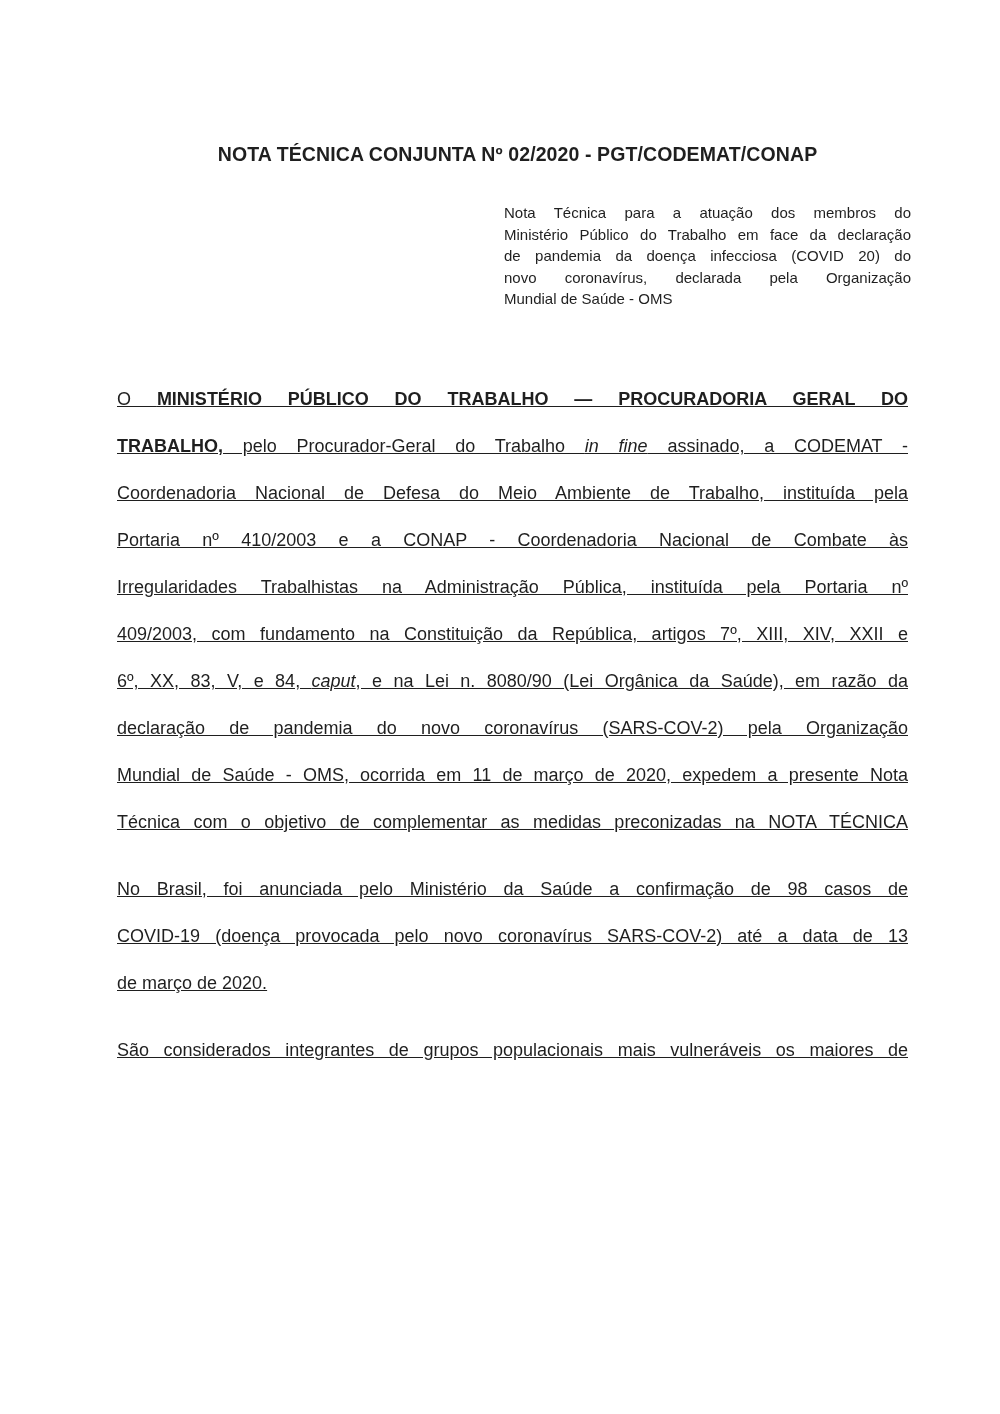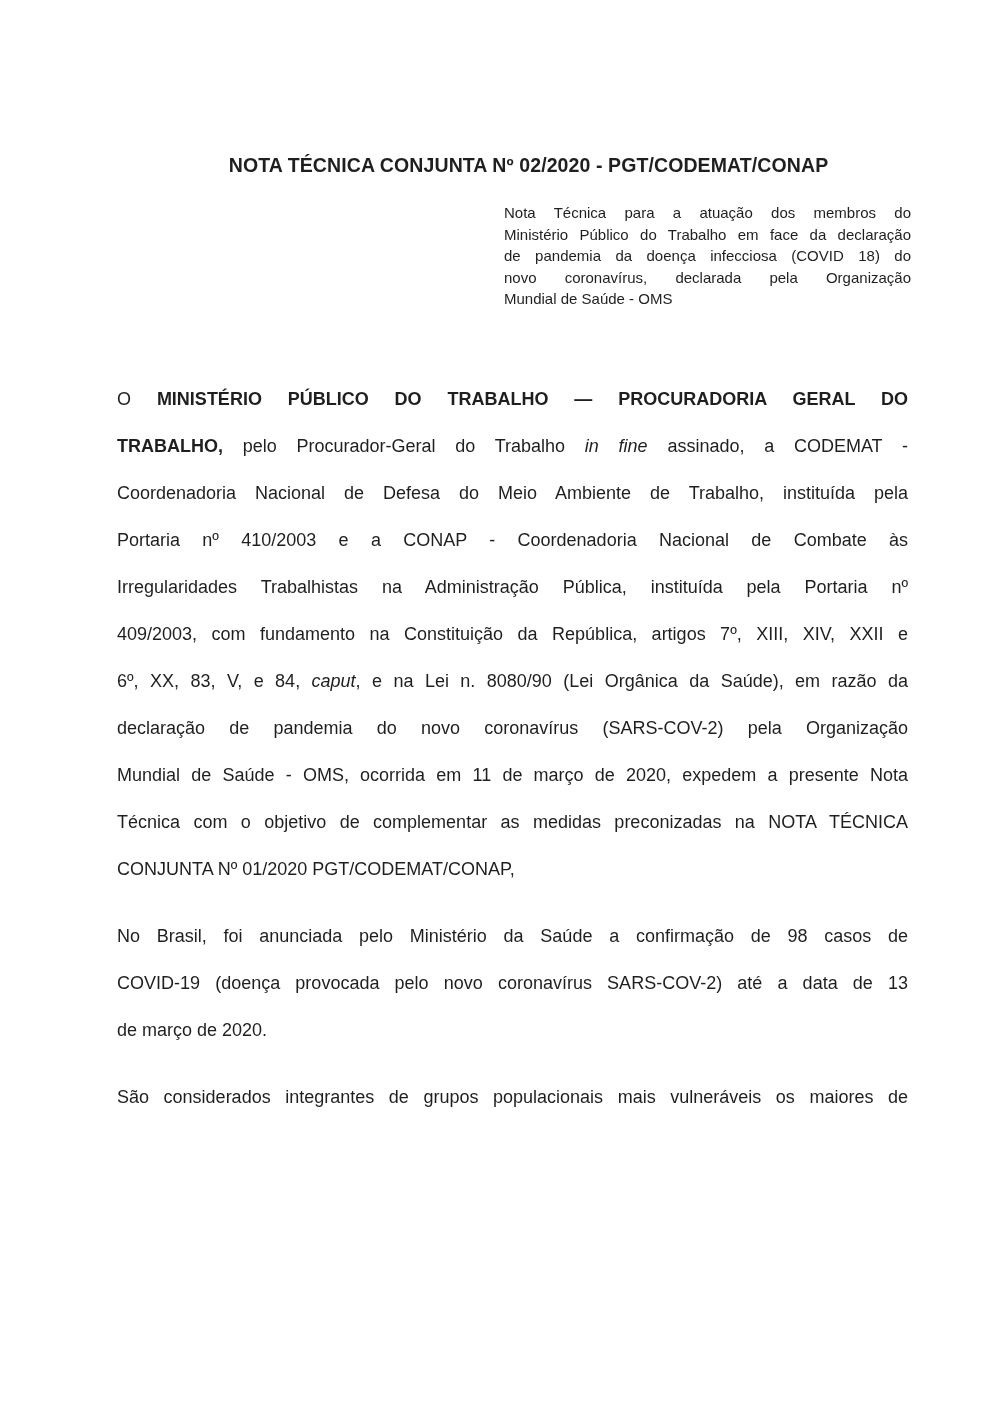--- a/index.html
+++ b/index.html
@@ -10,21 +10,21 @@
     background: #ffffff;
     font-family: "Liberation Sans", "DejaVu Sans", sans-serif;
     color: #1f1f1f;
     overflow: hidden;
   }
   .doc-title {
     position: absolute;
     left: 117px;
     top: 138px;
     width: 791px;
-    margin: 16px;
+    margin: 5px;
     text-align: center;
     font-size: 19.5px;
     font-weight: bold;
     letter-spacing: 0.1px;
     white-space: nowrap;
   }
   .epigraph {
     position: absolute;
     left: 504px;
     top: 202px;
@@ -32,56 +32,56 @@
     font-size: 15px;
     line-height: 21.5px;
   }
   .doc-body {
     position: absolute;
     left: 117px;
     top: 376px;
     width: 791px;
     font-size: 18px;
     line-height: 47px;
+    text-decoration: underline;
   }
   .para { margin: 0 0 20px 0; }
   .jl { text-align: justify; text-align-last: justify; text-justify: inter-word; }
   .ll { text-align: right; text-align-last: left; }
   .b { font-weight: bold; }
   .i { font-style: italic; margin-top: 40px; }
 </style>
 </head>
 <body>
 
 <div class="sheet">
 
   <h1 class="doc-title">NOTA TÉCNICA CONJUNTA Nº 02/2020 - PGT/CODEMAT/CONAP</h1>
 
   <div class="epigraph">
     <div class="jl">Nota Técnica para a atuação dos membros do</div>
     <div class="jl">Ministério Público do Trabalho em face da declaração</div>
-    <div class="jl">de pandemia da doença infecciosa (COVID 18) do</div>
+    <div class="jl">de pandemia da doença infecciosa (COVID 20) do</div>
     <div class="jl">novo coronavírus, declarada pela Organização</div>
     <div class="ll">Mundial de Saúde - OMS</div>
   </div>
 
   <div class="doc-body">
 
     <div class="para">
       <div class="jl"><span>O </span><span class="b">MINISTÉRIO PÚBLICO DO TRABALHO — PROCURADORIA GERAL DO</span></div>
       <div class="jl"><span class="b">TRABALHO,</span><span> pelo Procurador-Geral do Trabalho </span><span class="i">in fine</span><span> assinado, a CODEMAT -</span></div>
       <div class="jl">Coordenadoria Nacional de Defesa do Meio Ambiente de Trabalho, instituída pela</div>
       <div class="jl">Portaria nº 410/2003 e a CONAP - Coordenadoria Nacional de Combate às</div>
       <div class="jl">Irregularidades Trabalhistas na Administração Pública, instituída pela Portaria nº</div>
       <div class="jl">409/2003, com fundamento na Constituição da República, artigos 7º, XIII, XIV, XXII e</div>
       <div class="jl"><span>6º, XX, 83, V, e 84, </span><span class="i">caput</span><span>, e na Lei n. 8080/90 (Lei Orgânica da Saúde), em razão da</span></div>
       <div class="jl">declaração de pandemia do novo coronavírus (SARS-COV-2) pela Organização</div>
       <div class="jl">Mundial de Saúde - OMS, ocorrida em 11 de março de 2020, expedem a presente Nota</div>
       <div class="jl">Técnica com o objetivo de complementar as medidas preconizadas na NOTA TÉCNICA</div>
-      <div class="ll">CONJUNTA Nº 01/2020 PGT/CODEMAT/CONAP,</div>
     </div>
 
     <div class="para">
       <div class="jl">No Brasil, foi anunciada pelo Ministério da Saúde a confirmação de 98 casos de</div>
       <div class="jl">COVID-19 (doença provocada pelo novo coronavírus SARS-COV-2) até a data de 13</div>
       <div class="ll">de março de 2020.</div>
     </div>
 
     <div class="para">
       <div class="jl">São considerados integrantes de grupos populacionais mais vulneráveis os maiores de</div>

